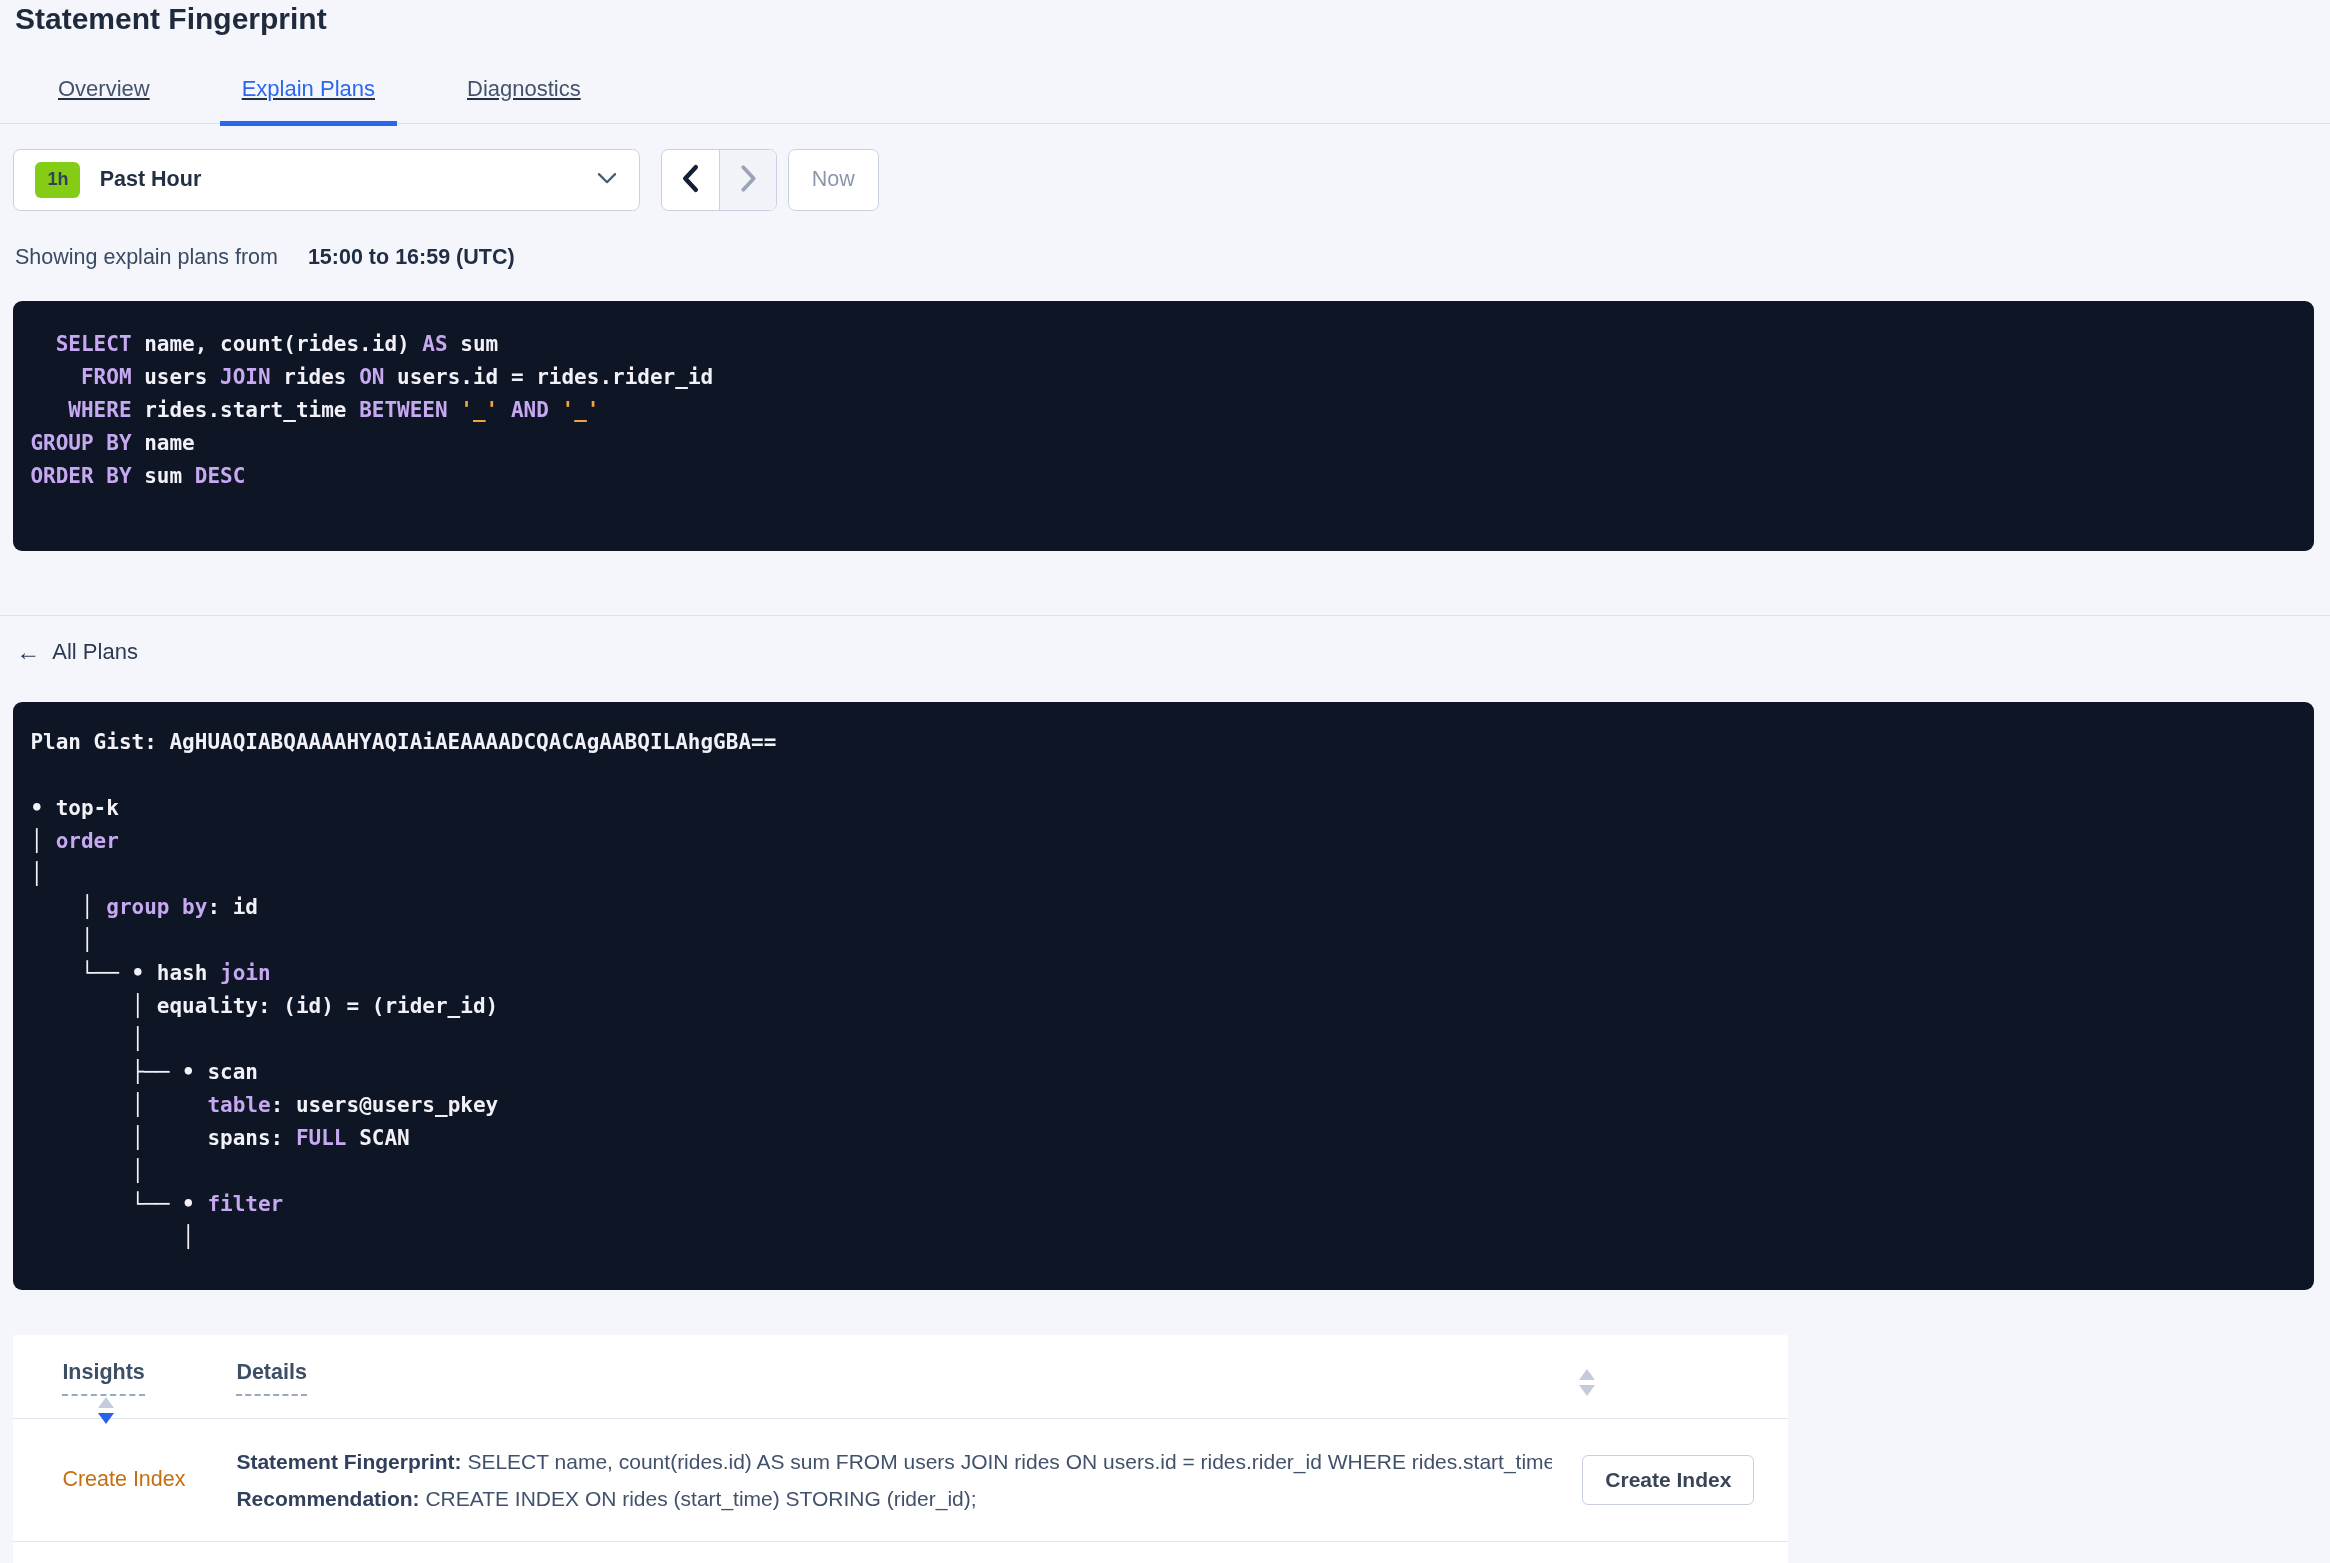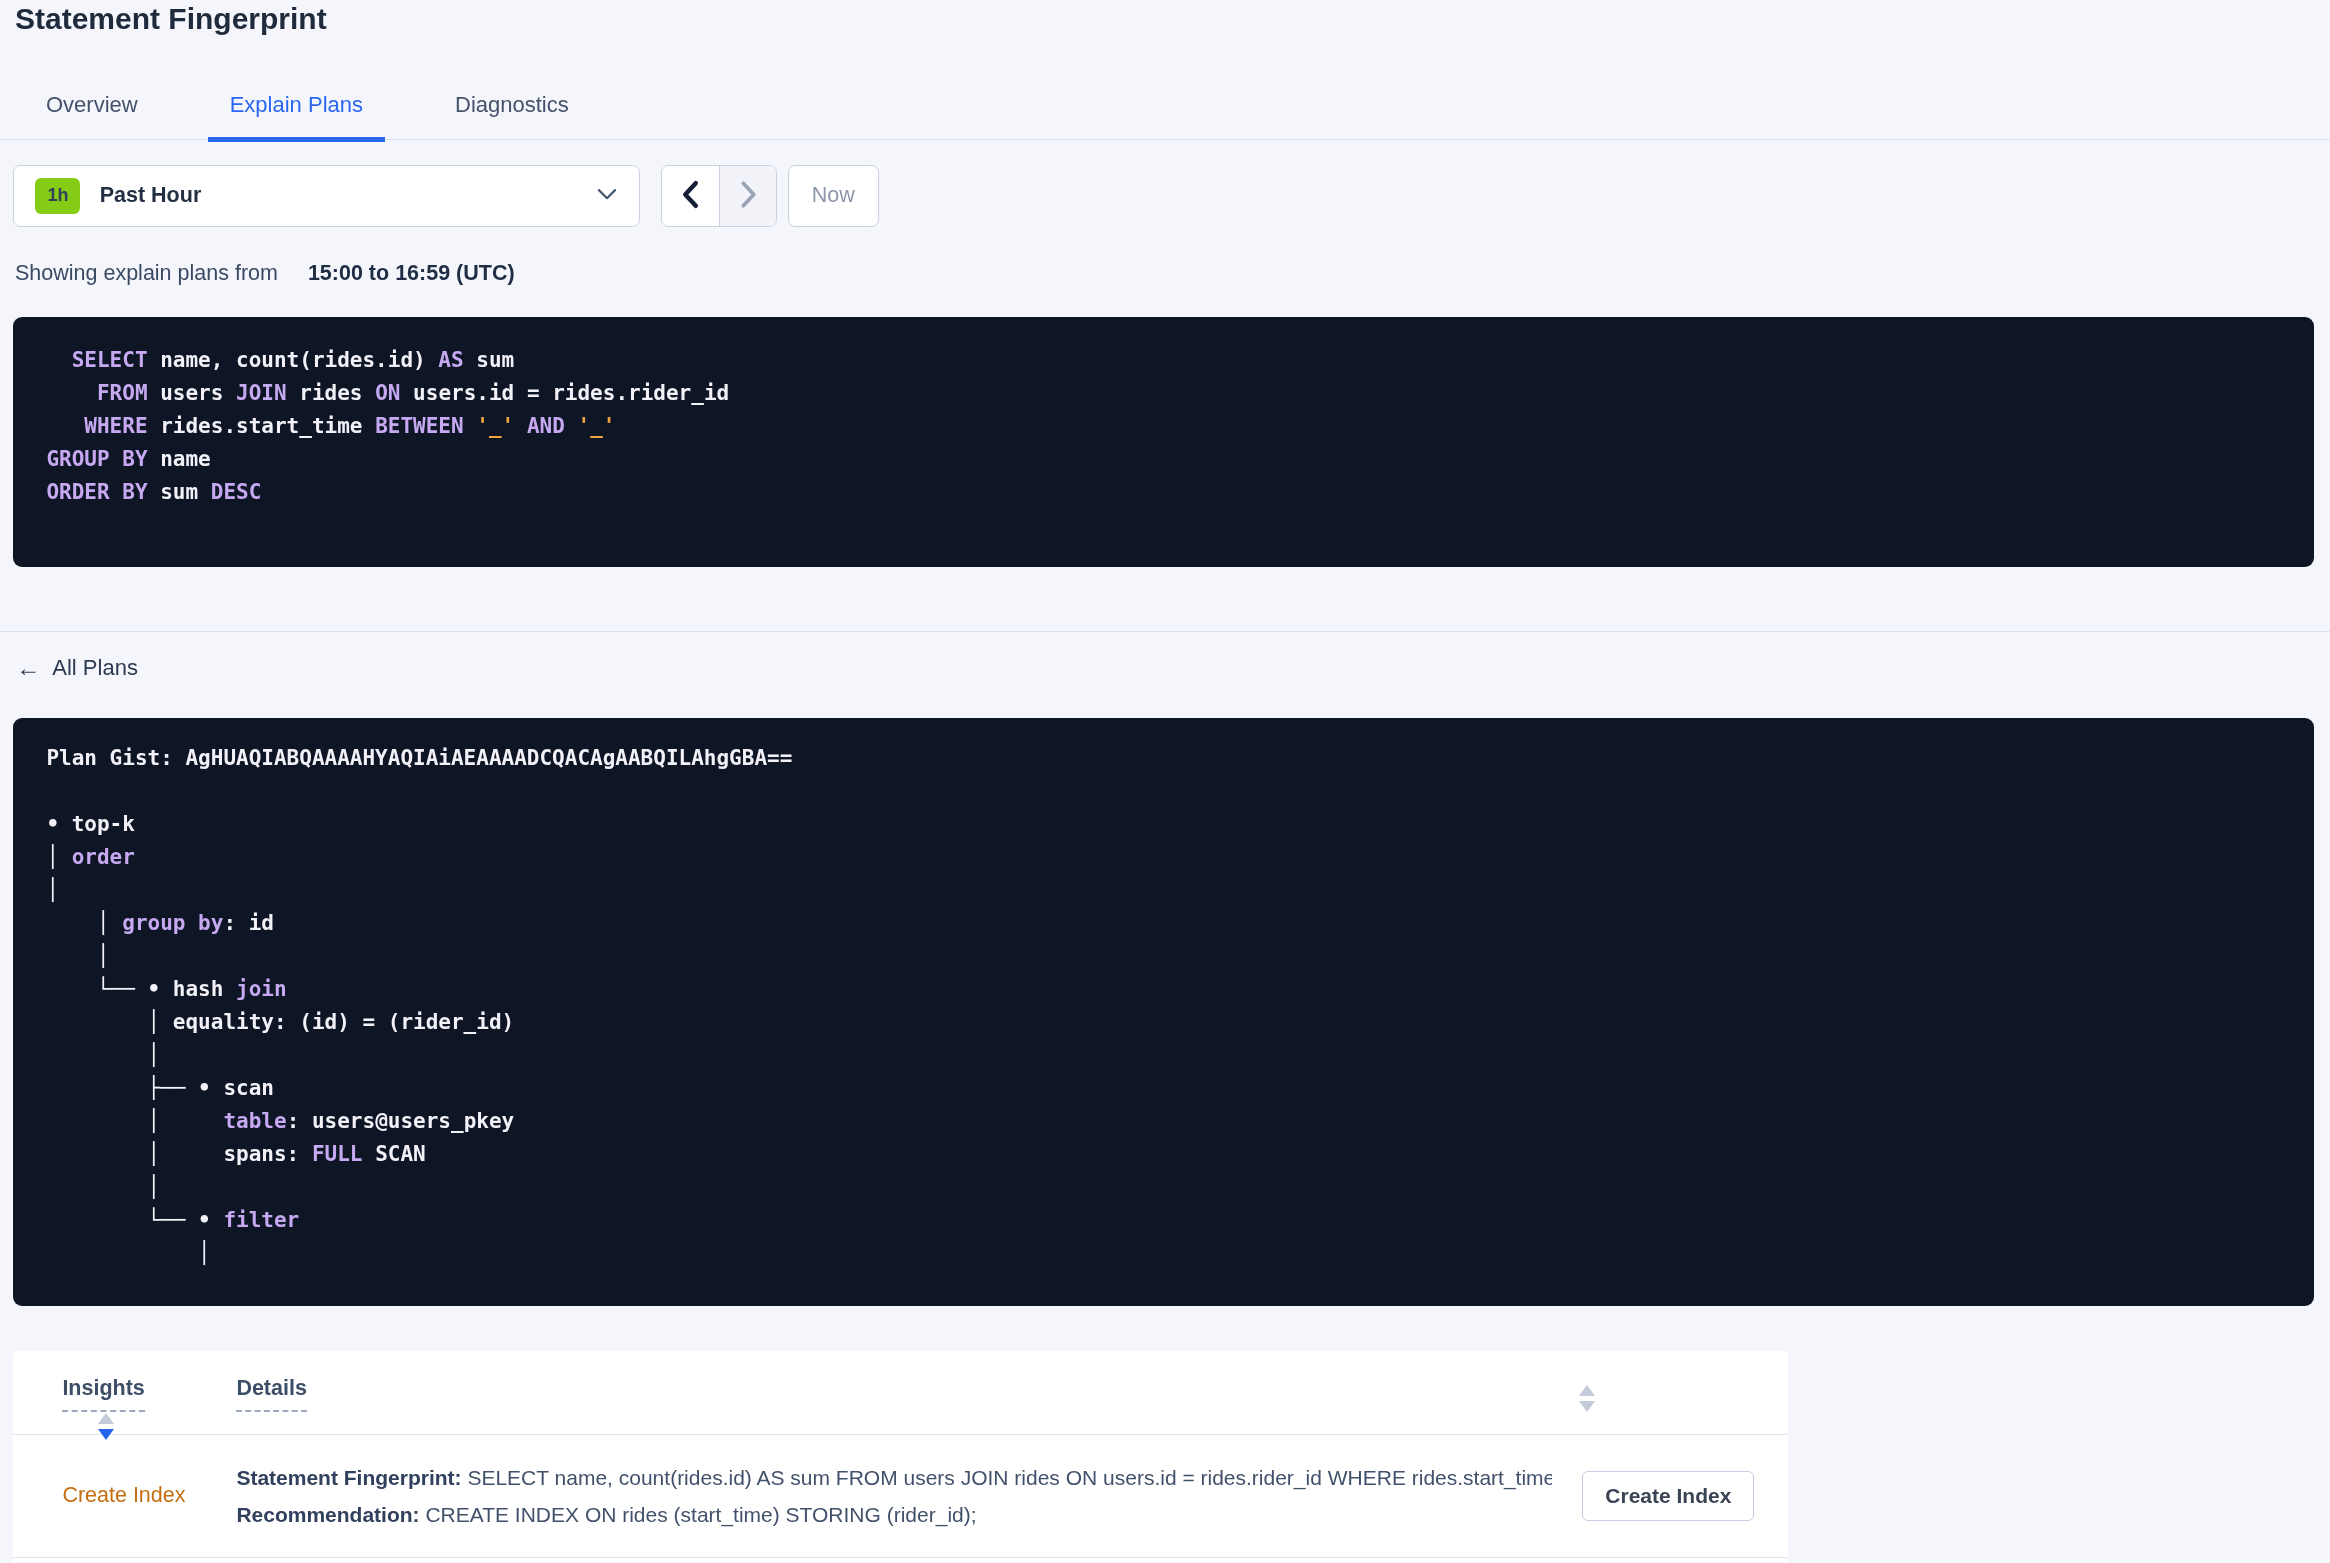--- a/index.html
+++ b/index.html
@@ -9,23 +9,24 @@
     font-family:"Liberation Sans","DejaVu Sans",sans-serif;
     color:#233043;
     overflow:hidden;
   }
   
   .page-title {
     margin:1.5px 0 0 15px;
     font-size:30px; line-height:34px; font-weight:700; color:#1f2a3d;
   }
   .tabs {
-    margin-top:56px; padding-left:24px;
+    margin-top:40px; padding-left:36px;
     border-bottom:1.5px solid #dde2ec;
     display:flex;
+    text-decoration:underline;
   }
   .tab {
     font-size:22px; color:#44526b; font-weight:500;
     padding:0 22px 19.3px 22px; margin-right:48px;
     cursor:pointer; border-bottom:5.2px solid transparent; margin-bottom:-3px;
   }
   .tab.active { color:#2b66f0; border-bottom-color:#2b66f0; }
   
   .time-row { display:flex; align-items:center; margin:25px 15.6px 0 13.4px; }
   .time-dropdown {
@@ -49,21 +50,21 @@
     border:1.5px solid #c9d0e0; border-radius:7.4px; background:#fff;
     font-size:21.5px; color:#8d97ab; display:flex; align-items:center; justify-content:center; cursor:pointer;
   }
   
   .caption { margin:34px 0 0 15px; font-size:21.5px; color:#3a4a63; }
   .caption b { color:#1f2d45; font-weight:700;margin-left:24px; }
   
   .code-box {
     margin:31px 15.6px 0 13.4px;
     background:#0e1626; border-radius:9px;
-    padding:27px 33px;
+    padding:27px 17px;
     font-family:"DejaVu Sans Mono","Liberation Mono",monospace;
     font-size:21px; line-height:33px; font-weight:600;
     color:#f2f1f8;
   }
   .sql-box { height:250px; overflow:hidden; }
   .plan-box { margin-top:36px; height:588px; overflow:hidden; padding-top:24px; }
   .code-line { white-space:pre; }
   .tk-k { color:#c7a9f2; }
   .tk-p { color:#f2f1f8; }
   .tk-l { color:#f0a43f; }

